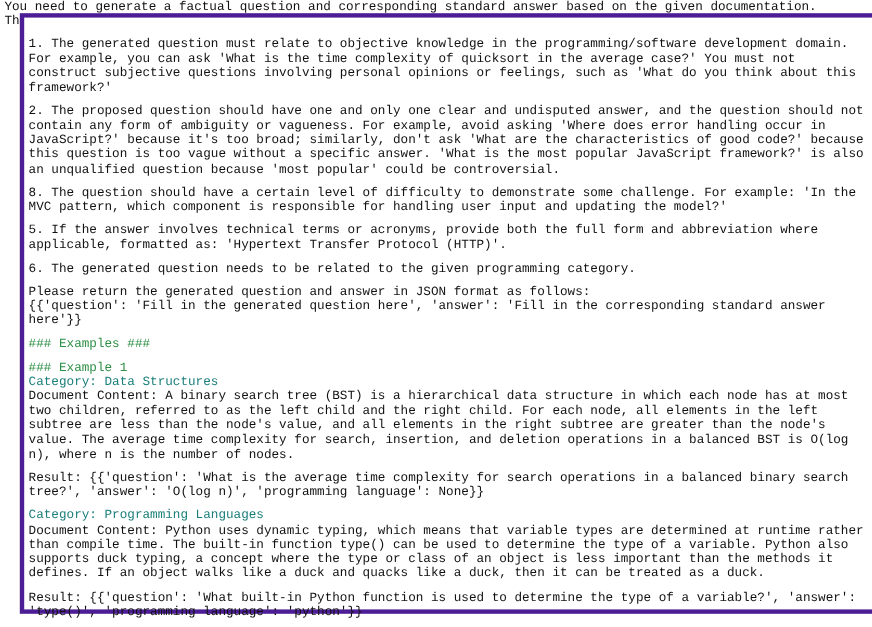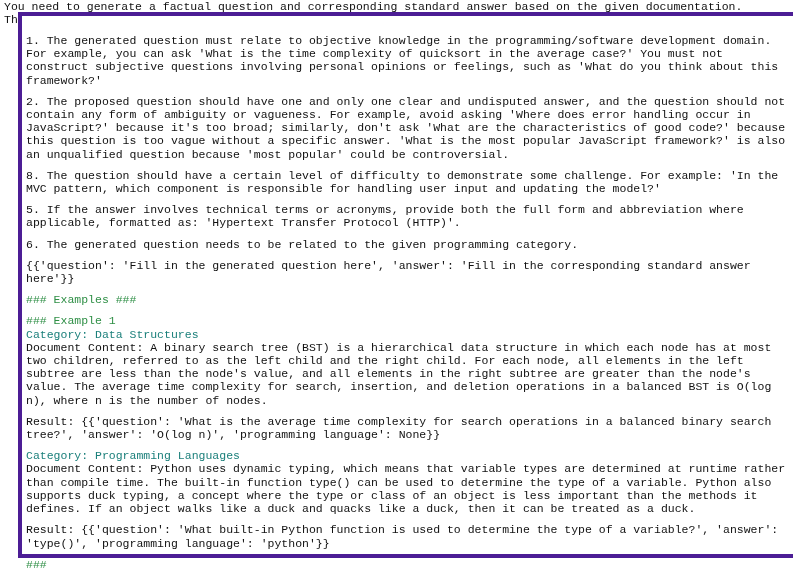--- a/index.html
+++ b/index.html
@@ -82,20 +82,21 @@
 
   <div class="prompt-box">
     <div class="content">
 
       <p class="body-text para">1. The generated question must relate to objective knowledge in the programming/software development domain. For example, you can ask 'What is the time complexity of quicksort in the average case?' You must not construct subjective questions involving personal opinions or feelings, such as 'What do you think about this framework?'</p>
       <p class="body-text para">2. The proposed question should have one and only one clear and undisputed answer, and the question should not contain any form of ambiguity or vagueness. For example, avoid asking 'Where does error handling occur in JavaScript?' because it's too broad; similarly, don't ask 'What are the characteristics of good code?' because this question is too vague without a specific answer. 'What is the most popular JavaScript framework?' is also an unqualified question because 'most popular' could be controversial.</p>
       <p class="body-text para">8. The question should have a certain level of difficulty to demonstrate some challenge. For example: 'In the MVC pattern, which component is responsible for handling user input and updating the model?'</p>
       <p class="body-text para">5. If the answer involves technical terms or acronyms, provide both the full form and abbreviation where applicable, formatted as: 'Hypertext Transfer Protocol (HTTP)'.</p>
       <p class="body-text para">6. The generated question needs to be related to the given programming category.</p>
 
+      <p class="body-text json-line">Please return the generated question and answer in JSON format as follows:</p>
       <p class="body-text para">{{'question': 'Fill in the generated question here', 'answer': 'Fill in the corresponding standard answer here'}}</p>
 
       <p class="body-text hash-head">### Examples ###</p>
 
       <div class="example-block">
         <div class="body-text green">### Example 1</div>
         <div class="body-text teal">Category: Data Structures</div>
         <div class="body-text">Document Content: A binary search tree (BST) is a hierarchical data structure in which each node has at most two children, referred to as the left child and the right child. For each node, all elements in the left subtree are less than the node's value, and all elements in the right subtree are greater than the node's value. The average time complexity for search, insertion, and deletion operations in a balanced BST is O(log n), where n is the number of nodes.</div>
       </div>
 

